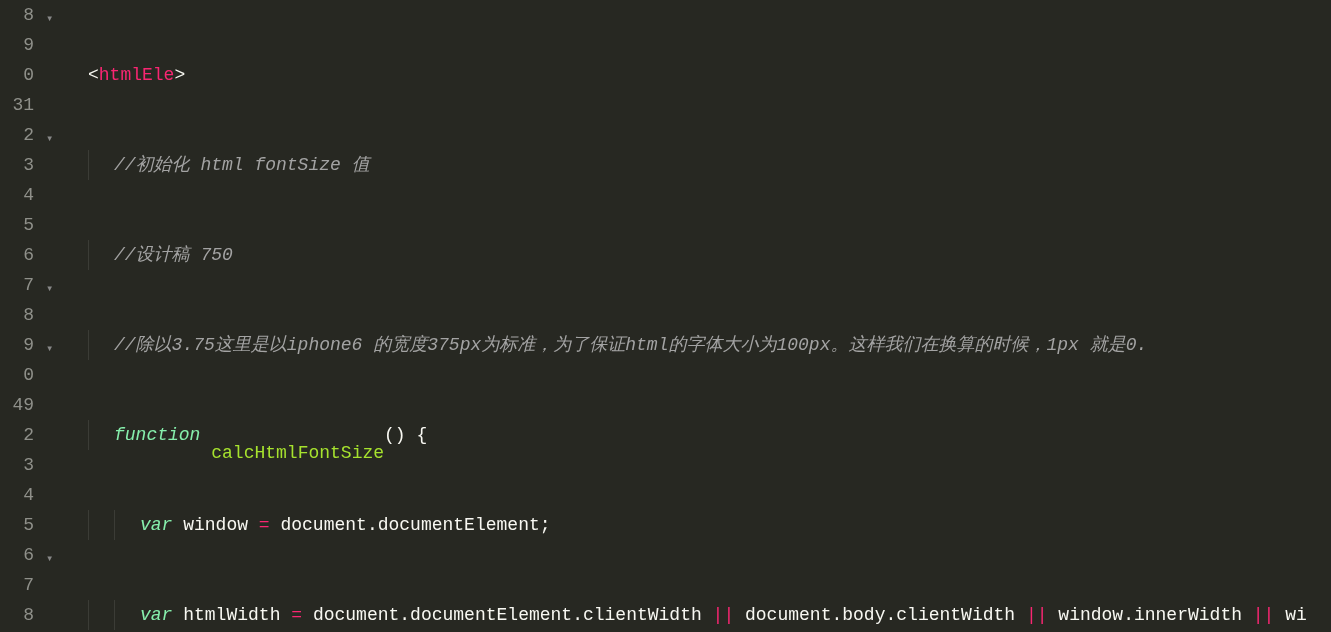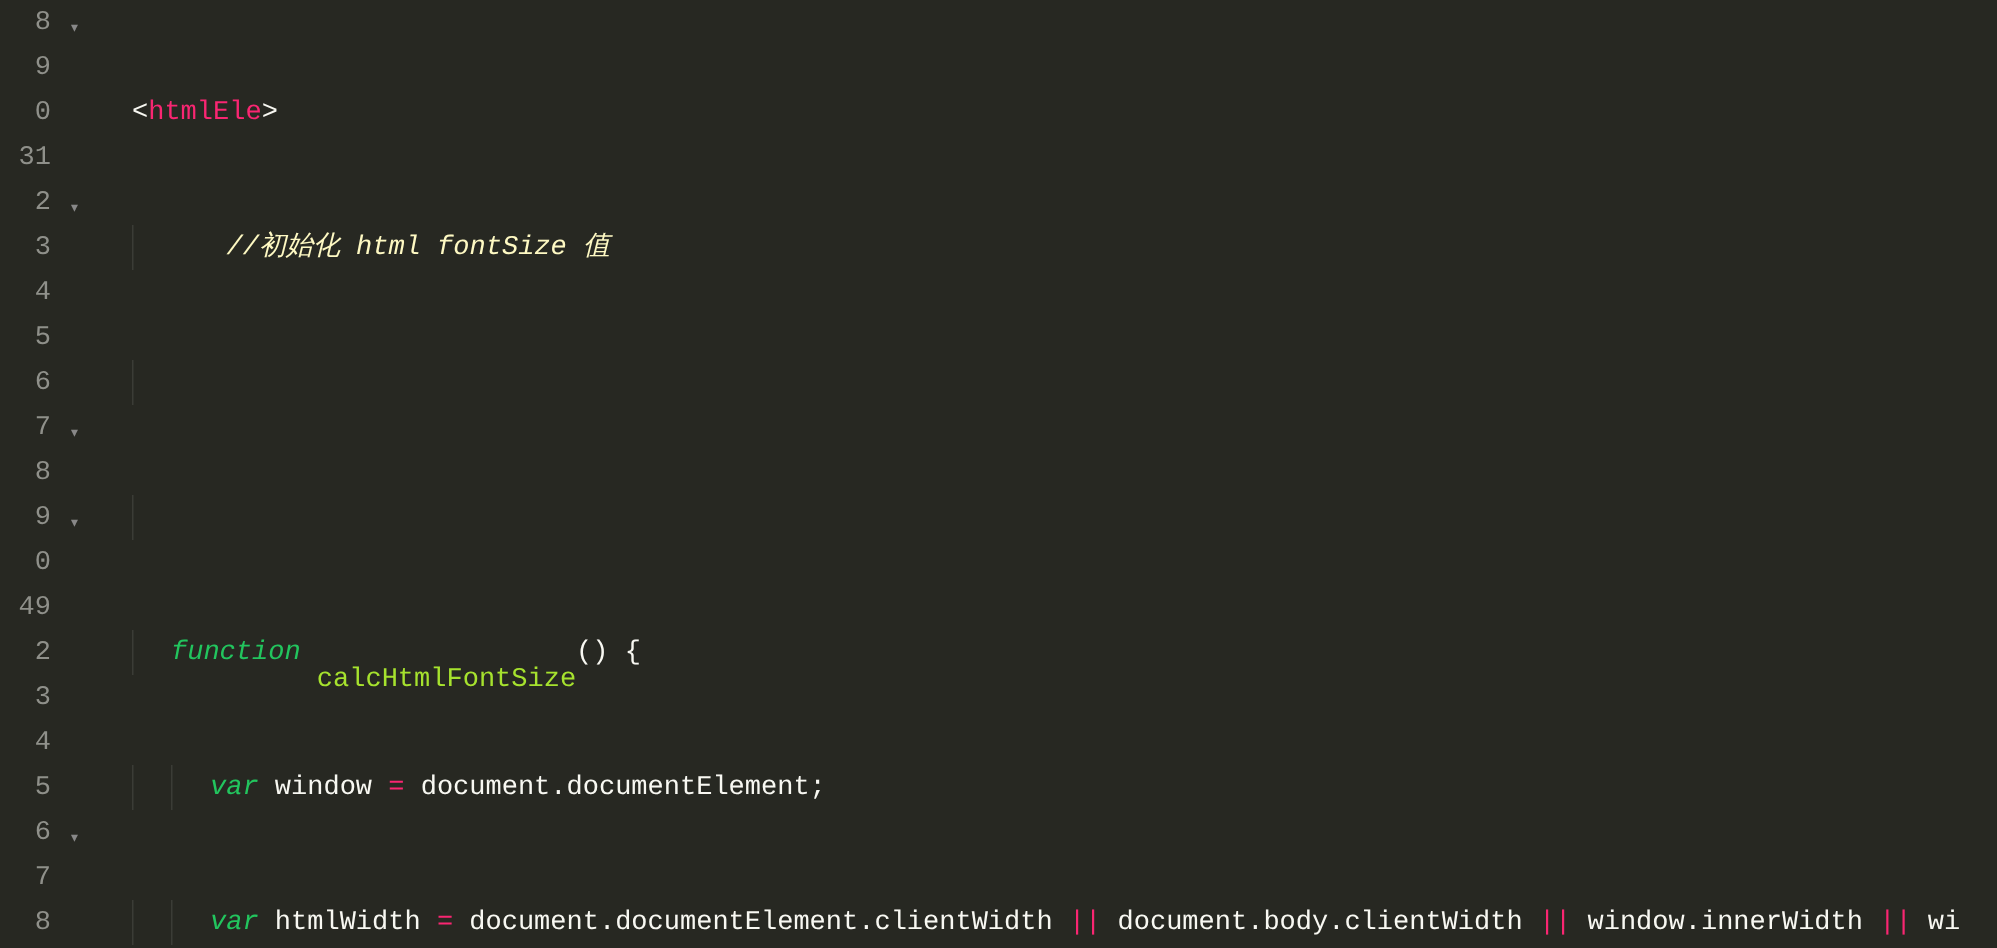--- a/index.html
+++ b/index.html
@@ -47,22 +47,22 @@
   white-space: pre;
   overflow: hidden;
   background: #272822;
 }
 .code .ln { height: 30px; display: flex; align-items: center; }
 .indent { display: inline-block; width: 26px; border-left: 1px solid #3b3c36; height: 100%; }
 .indent.first { border-left: none; }
 
 .c-tag    { color: #f92672; }
 .c-angle  { color: #f8f8f2; }
-.c-comment{ color: #fef9c3; font-style: italic; margin-left: 37px; }
-.c-storage{ color: #22c55e; font-style: italic; }
+.c-comment{ color: #a3a3a3; font-style: italic; }
+.c-storage{ color: #86efac; font-style: italic; }
 .c-funcname{ color: #a6e22e; margin-top: 36px; }
 .c-var    { color: #f8f8f2; }
 .c-op     { color: #f92672; }
 .c-punct  { color: #f8f8f2; }
 </style>
 </head>
 <body>
 
 <div class="editor">
   <div class="gutter">
@@ -107,22 +107,22 @@
       <div class="ln"></div>
       <div class="ln"></div>
       <div class="ln"></div>
     <div class="ln mark"></div>
     <div class="ln"></div>
       <div class="ln"></div>
   </div>
   <div class="code">
     <div class="ln"><span class="indent first"></span><span class="c-angle">&lt;</span><span class="c-tag">htmlEle</span><span class="c-angle">&gt;</span></div>
     <div class="ln"><span class="indent first"></span><span class="indent"></span><span class="c-comment">//初始化 html fontSize 值</span></div>
-    <div class="ln"><span class="indent first"></span><span class="indent"></span></div>
-    <div class="ln"><span class="indent first"></span><span class="indent"></span></div>
+    <div class="ln"><span class="indent first"></span><span class="indent"></span><span class="c-comment">//设计稿 750</span></div>
+    <div class="ln"><span class="indent first"></span><span class="indent"></span><span class="c-comment">//除以3.75这里是以iphone6 的宽度375px为标准，为了保证html的字体大小为100px。这样我们在换算的时候，1px 就是0.</span></div>
     <div class="ln"><span class="indent first"></span><span class="indent"></span><span class="c-storage">function</span><span> </span><span class="c-funcname">calcHtmlFontSize</span><span class="c-punct">() {</span></div>
     <div class="ln"><span class="indent first"></span><span class="indent"></span><span class="indent"></span><span class="c-storage">var</span><span> </span><span class="c-var">window</span><span> </span><span class="c-op">=</span><span> </span><span class="c-var">document</span><span class="c-punct">.</span><span class="c-var">documentElement</span><span class="c-punct">;</span></div>
     <div class="ln"><span class="indent first"></span><span class="indent"></span><span class="indent"></span><span class="c-storage">var</span><span> </span><span class="c-var">htmlWidth</span><span> </span><span class="c-op">=</span><span> </span><span class="c-var">document</span><span class="c-punct">.</span><span class="c-var">documentElement</span><span class="c-punct">.</span><span class="c-var">clientWidth</span><span> </span><span class="c-op">||</span><span> </span><span class="c-var">document</span><span class="c-punct">.</span><span class="c-var">body</span><span class="c-punct">.</span><span class="c-var">clientWidth</span><span> </span><span class="c-op">||</span><span> </span><span class="c-var">window</span><span class="c-punct">.</span><span class="c-var">innerWidth</span><span> </span><span class="c-op">||</span><span> </span><span class="c-var">wi</span></div>
     
     
     
     
     
     
     

